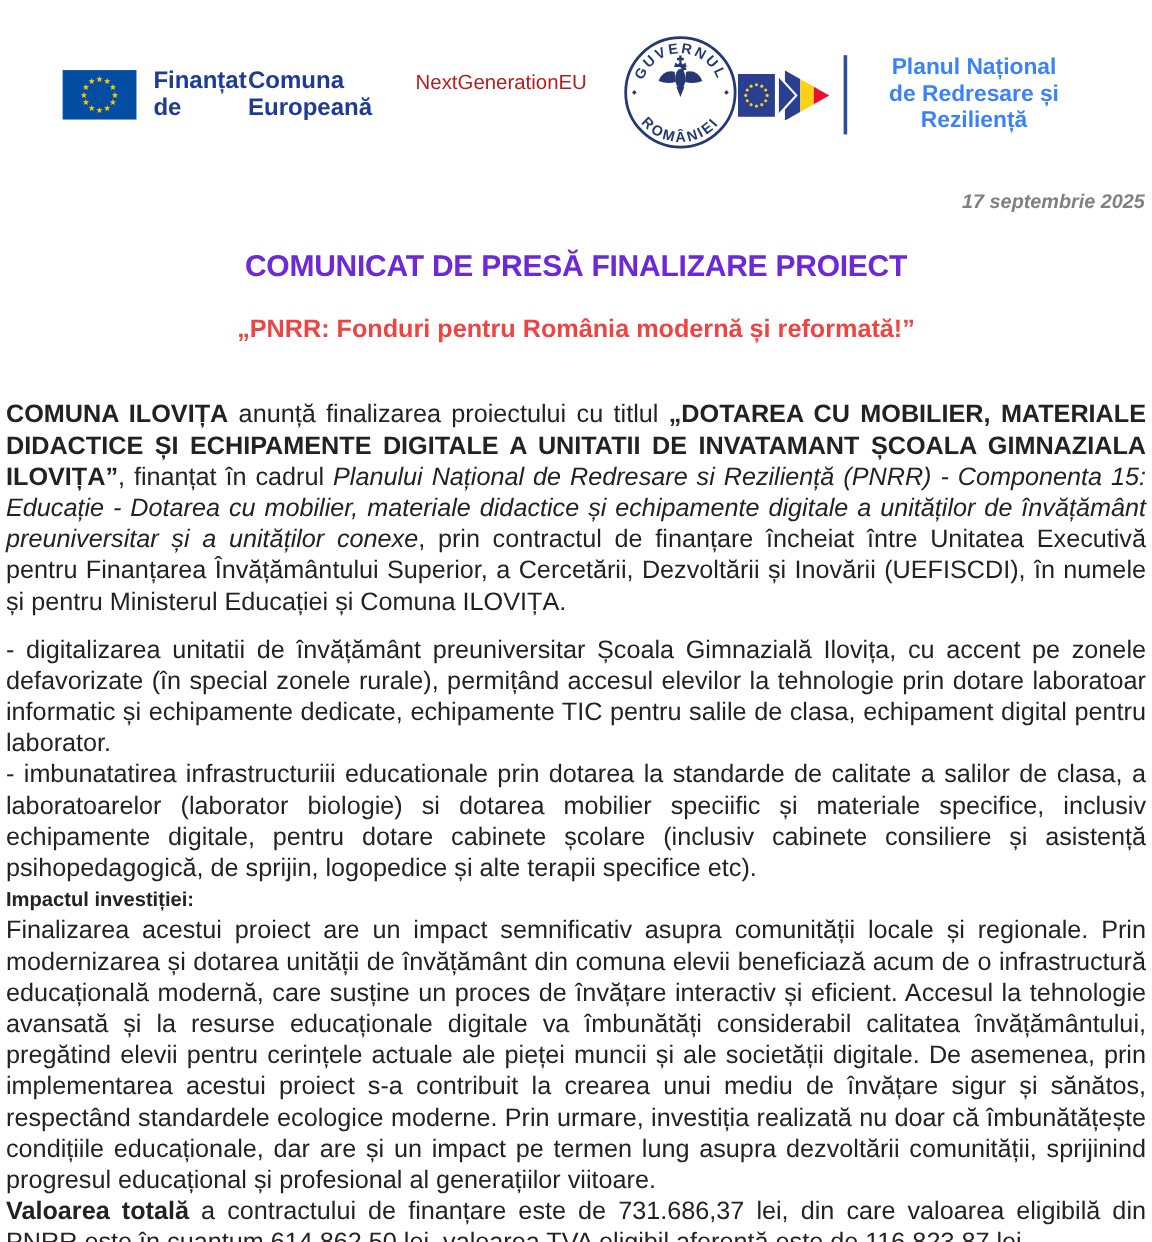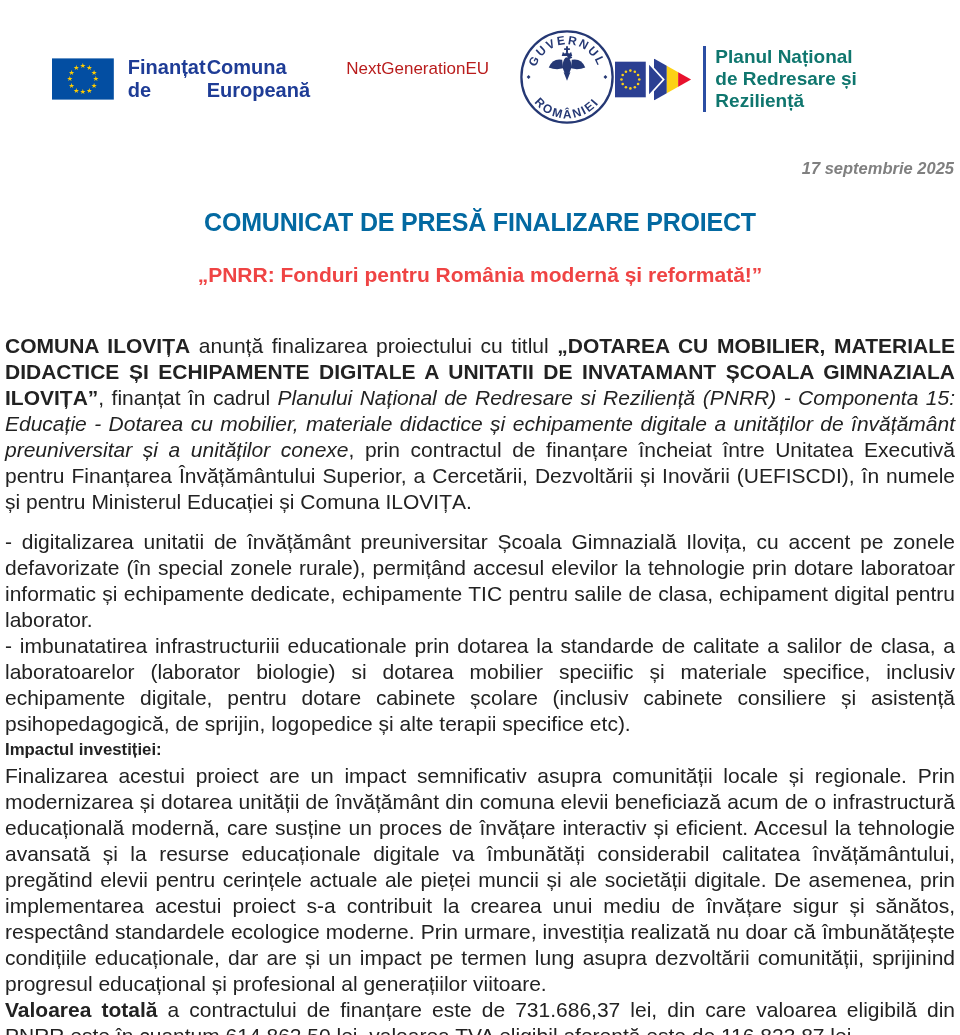--- a/index.html
+++ b/index.html
@@ -9,26 +9,26 @@
   }
   
   .logos{display:flex;align-items:center;justify-content:space-between;
          padding:25px 52px 0 52px;height:108px;}
   .eu-logo{display:flex;align-items:center;gap:14px;}
   .eu-text{display:flex;flex-direction:row;}
   .eu-title{font-weight:bold;color:#1e3c96;font-size:20px;line-height:23px;}
   .eu-sub{color:#b91c1c;font-size:17px;margin-top:3px;}
   .gov-logo{margin-left:30px;}
   .pnrr-logo{display:flex;align-items:center;gap:9px;}
-  .pnrr-text{color:#0f766e;font-weight:bold;font-size:19px;line-height:22px;
-             border-left:3px solid #2b4ea3;padding-left:9px;}
+  .pnrr-text{color:#3b82f6;font-weight:bold;font-size:19px;line-height:22px;
+             border-left:3px solid #2b4ea3;padding-left:9px;text-align:center;}
   
   .date{ text-align:right;padding:0 6px;color:#808080;font-weight:bold;
          font-style:italic;font-size:16.5px;margin-top:26px;}
-  .title{text-align:center;color:#0369a1;font-size:25px;font-weight:bold;
+  .title{text-align:center;color:#6d28d9;font-size:25px;font-weight:bold;
          margin:30px 0 0;letter-spacing:-0.2px;}
   .subtitle{text-align:center;color:#ef4444;font-size:21px;font-weight:bold;margin:26px 0 0;}
   .content{padding:0 5px;}
   p.body{font-size:21px;line-height:26px;text-align:justify;margin:0;}
   p.intro{margin-top:46px;margin-bottom:14px;}
   p.heading{font-size:16.8px;line-height:26px;font-weight:bold;margin:0;}
   .impact-gap{margin-top:8px;}
   .value-gap{margin-top:9px;}
   .facts{margin-top:12px;}
   .fact{font-size:16.8px;line-height:26px;margin:0;}

